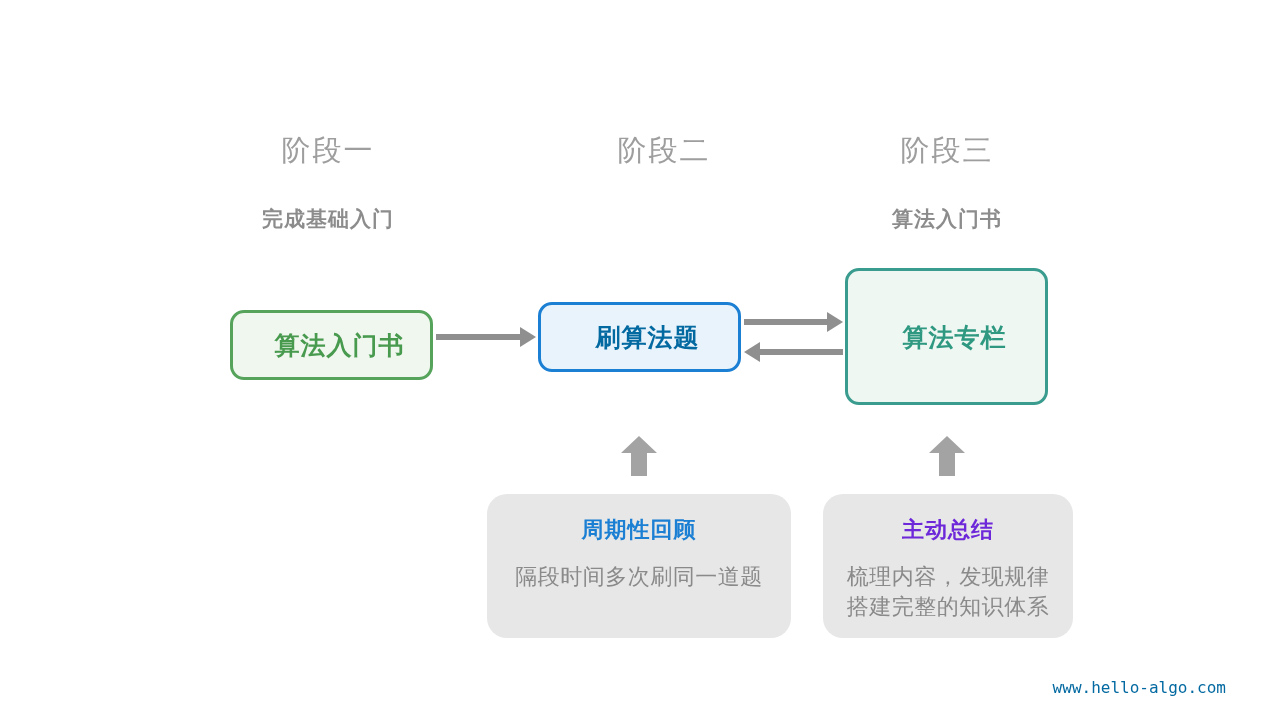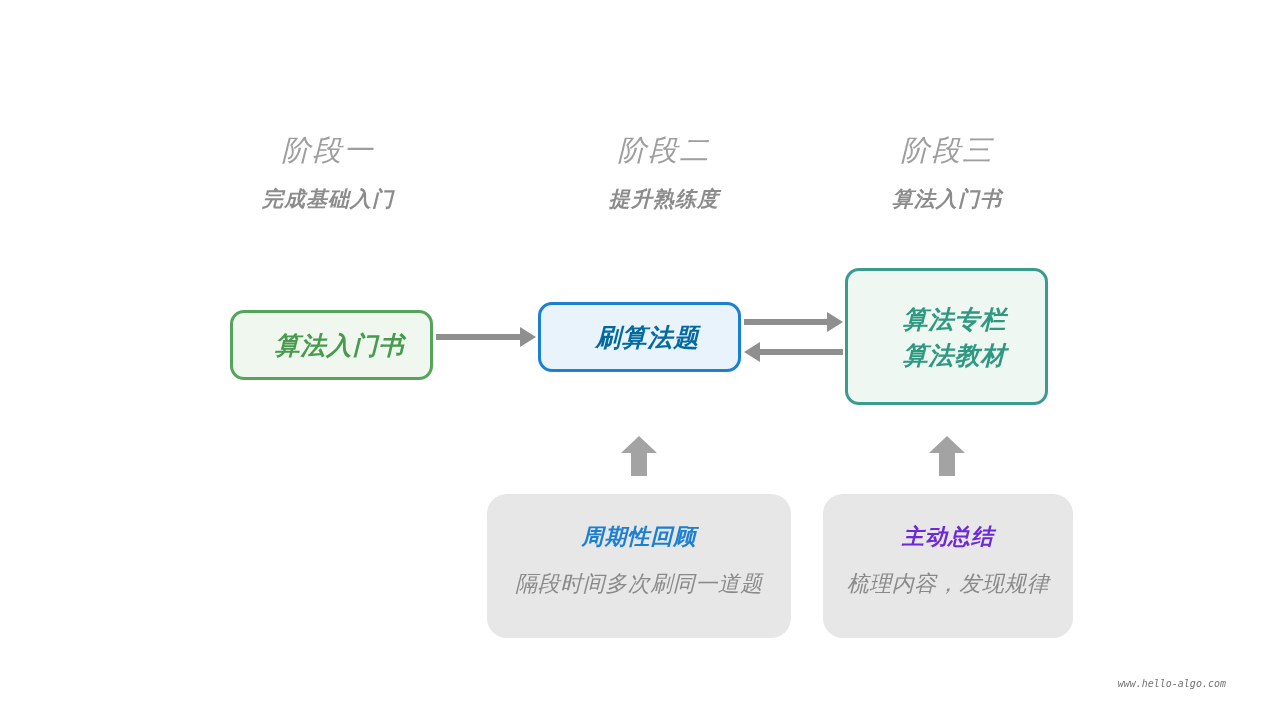--- a/index.html
+++ b/index.html
@@ -4,32 +4,31 @@
 <style>
   * { margin: 0; padding: 0; box-sizing: border-box; }
   html, body { background: #ffffff; }
   .canvas {
     position: relative;
     width: 1268px;
     height: 720px;
     background: #ffffff;
     overflow: hidden;
     font-family: "Liberation Sans", "DejaVu Sans", sans-serif;
-    font-style: italic;
   }
   
   .stage-col { position: absolute; width: 320px; text-align: center; }
   .stage-title {
     font-size: 29px;
     font-weight: 400;
     color: #9e9e9e;
     letter-spacing: 2px;
   }
   .stage-subtitle {
-    margin-top: 14px;
+    margin-top: 34px;
     font-size: 21px;
     font-weight: 700;
     color: #8c8c8c;
     letter-spacing: 1px;
   }
   .stage-1 { left: 168px; top: 131px; }
   .stage-2 { left: 504px; top: 131px; }
   .stage-3 { left: 787px; top: 131px; }
 
   
@@ -83,21 +82,21 @@
   .up-arrow { position: absolute; width: 36px; height: 40px; }
 
   
   .card {
     position: absolute;
     top: 494px;
     height: 144px;
     background: #e7e7e7;
     border-radius: 20px;
     text-align: center;
-    padding-top: 28px;
+    padding-top: 21px;
   }
   .card-a { left: 487px; width: 304px; }
   .card-b { left: 823px; width: 250px; }
   .card-title { font-size: 22px; font-weight: 700; letter-spacing: 1px; }
   .card-a .card-title { color: #1b7fd3; }
   .card-b .card-title { color: #6d28d9; }
   .card-body {
     margin-top: 17px;
     font-size: 22px;
     font-weight: 400;
@@ -105,51 +104,49 @@
     line-height: 30px;
     letter-spacing: 0.5px;
   }
 
   
   .watermark {
     position: absolute;
     right: 42px;
     top: 678px;
     font-family: "DejaVu Sans Mono", "Liberation Mono", monospace;
-    font-size: 10px;
-    color: #737373;
+    font-size: 16px;
+    color: #0369a1;
   }
 </style>
 </head>
 <body>
 
 <div class="canvas">
 
   <div class="stage-col stage-1">
     <div class="stage-title">阶段一</div>
     <div class="stage-subtitle">完成基础入门</div>
   </div>
   <div class="stage-col stage-2">
     <div class="stage-title">阶段二</div>
-    <div class="stage-subtitle">提升熟练度</div>
   </div>
   <div class="stage-col stage-3">
     <div class="stage-title">阶段三</div>
     <div class="stage-subtitle">算法入门书</div>
   </div>
 
   <div class="flow-box box-green">
     <span>算法入门书</span>
   </div>
   <div class="flow-box box-blue">
     <span>刷算法题</span>
   </div>
   <div class="flow-box box-teal">
     <span class="line">算法专栏</span>
-    <span class="line">算法教材</span>
   </div>
 
   <div class="h-arrow right arrow-1">
     <div class="shaft"></div>
     <div class="head"></div>
   </div>
   <div class="h-arrow right arrow-2">
     <div class="shaft"></div>
     <div class="head"></div>
   </div>
@@ -168,18 +165,19 @@
   <div class="card card-a">
     <div class="card-title">周期性回顾</div>
     <div class="card-body">
       <div>隔段时间多次刷同一道题</div>
     </div>
   </div>
   <div class="card card-b">
     <div class="card-title">主动总结</div>
     <div class="card-body">
       <div>梳理内容，发现规律</div>
+      <div>搭建完整的知识体系</div>
     </div>
   </div>
 
   <div class="watermark">www.hello-algo.com</div>
 
 </div>
 
 </body></html>

